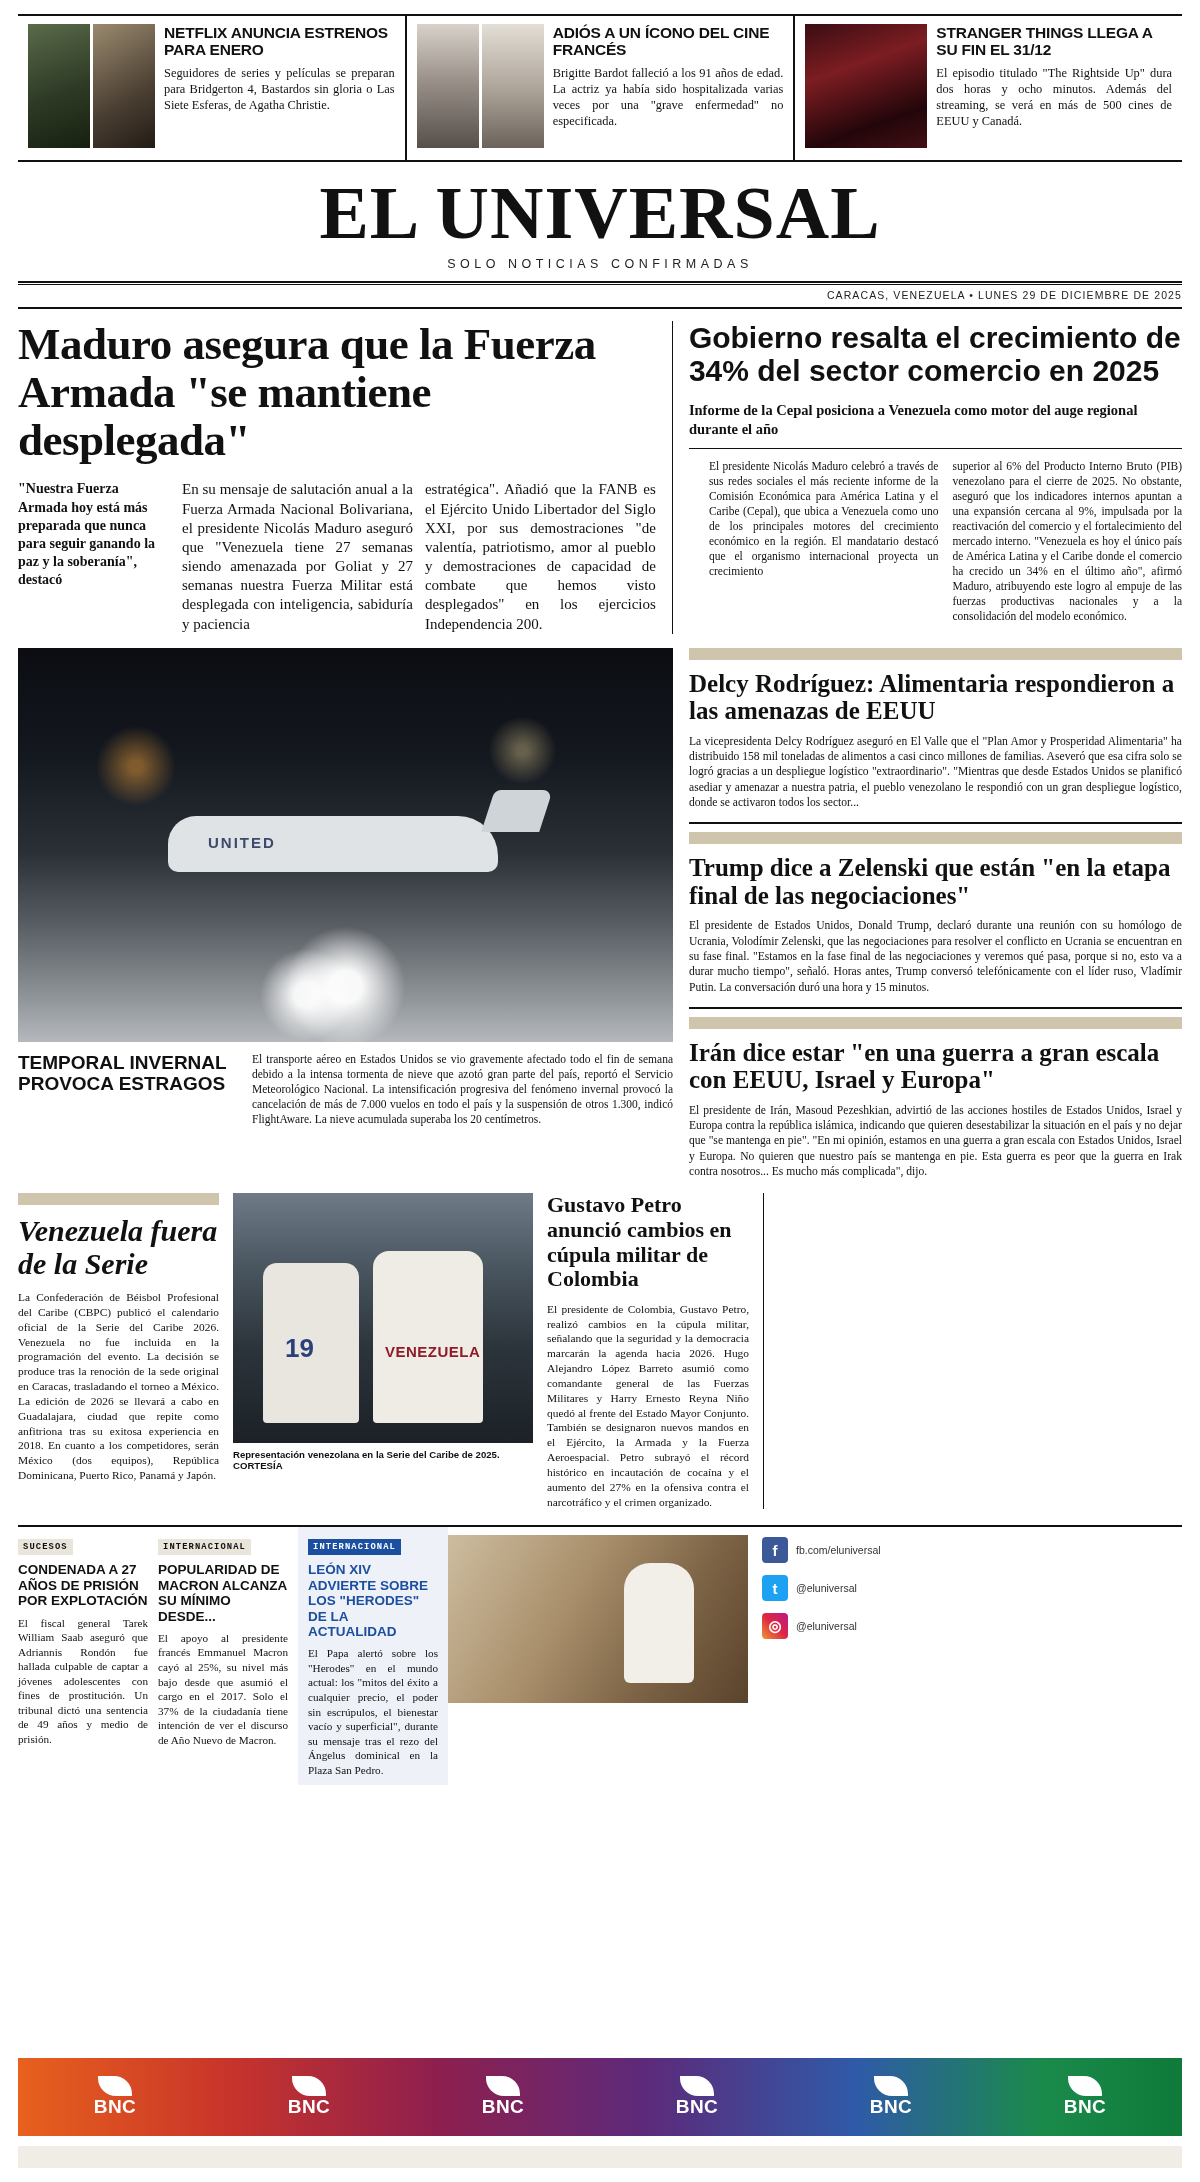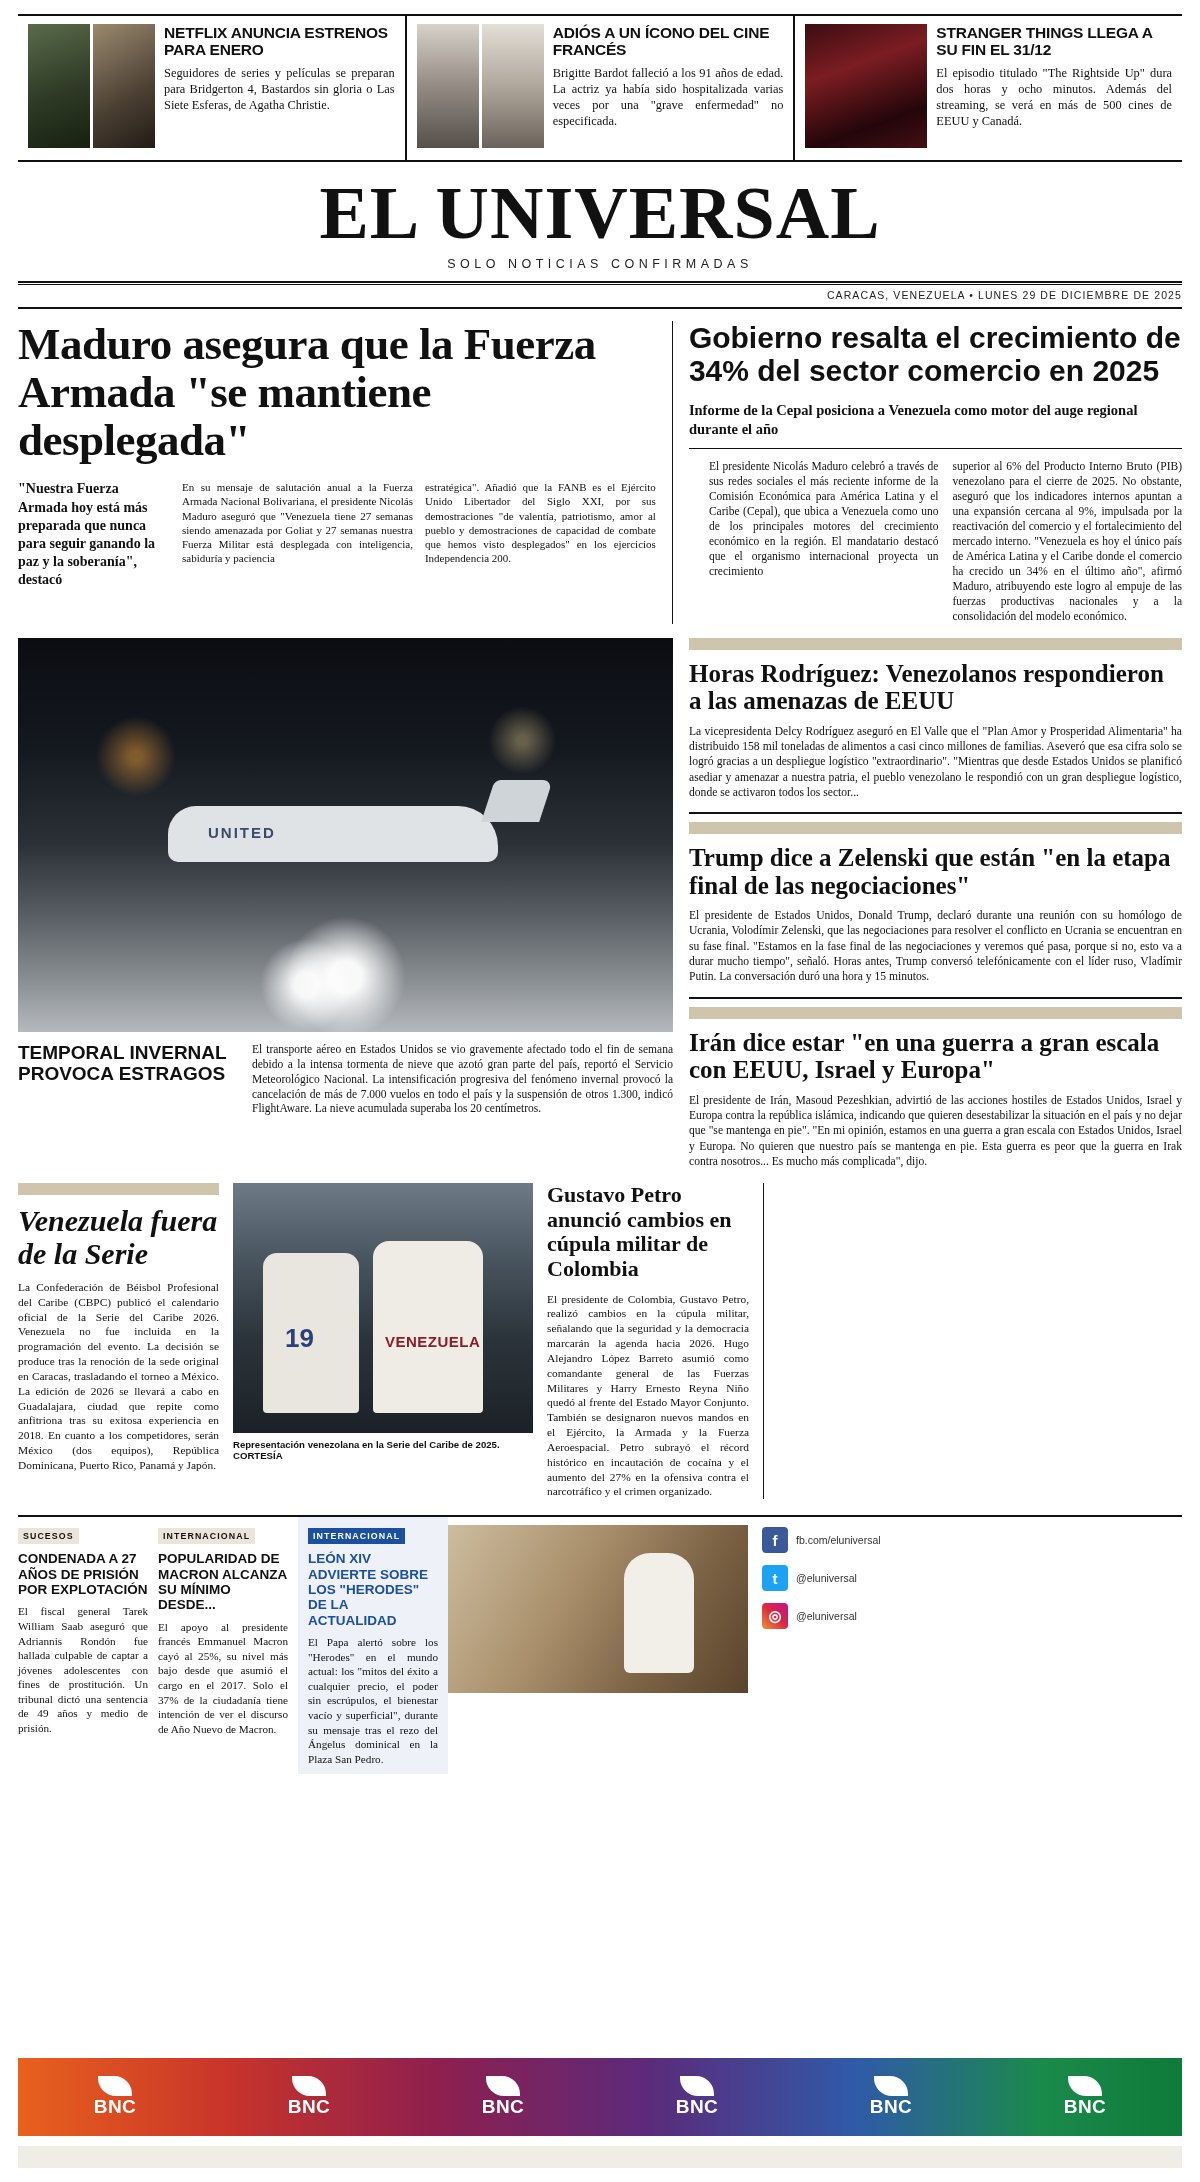--- a/index.html
+++ b/index.html
@@ -41,21 +41,21 @@
 
   
   .cols { display:flex; gap:0; margin-top:12px; }
   .col-left { width:655px; padding-right:16px; }
   .vline { width:1px; background:#111; }
   .col-right { width:510px; padding-left:16px; }
 
   .lead-title { font-family:"Liberation Serif", serif; font-weight:bold; font-size:45px; line-height:1.06; letter-spacing:-0.5px; }
   .lead-wrap { display:flex; gap:14px; margin-top:16px; }
   .lead-kicker { width:150px; font-size:14px; line-height:1.3; font-weight:bold; }
-  .lead-cols { flex:1; display:flex; gap:12px; font-size:11px; line-height:1.28; text-align:justify; }
+  .lead-cols { flex:1; display:flex; gap:12px; font-size:15px; line-height:1.28; text-align:justify; }
   .lead-cols p { margin:0; }
   .lead-cols > div { flex:1; }
 
   .sec-title { font-family:Liberation Sans, sans-serif; font-weight:bold; font-size:30px; line-height:1.1; }
   .sec-standfirst { font-size:14.5px; line-height:1.28; font-weight:bold; margin-top:14px; padding-bottom:10px; border-bottom:1px solid #111; }
   .sec-body { display:flex; gap:14px; margin-top:10px; font-size:11.5px; line-height:1.3; text-align:justify;margin-left:20px; }
   .sec-body > div { flex:1; }
   .sec-body p { margin:0; }
 
   
@@ -100,21 +100,21 @@
   .bb-n1 { position:absolute; left:52px; top:140px; font-family:"Liberation Sans", sans-serif; font-weight:bold; font-size:26px; color:#2b3f7a; }
   .bb-n2 { position:absolute; left:152px; top:150px; font-family:"Liberation Sans", sans-serif; font-weight:bold; font-size:15px; color:#8e1b27; letter-spacing:0.5px; }
   .bb-cap { font-family:"Liberation Sans", sans-serif; font-size:9.6px; font-weight:bold; margin-top:6px; }
   .slant-title { font-family:"Liberation Serif", serif; font-style:italic; font-weight:bold; font-size:30px; line-height:1.08; }
   .low-text { font-size:11.4px; line-height:1.3; text-align:justify; margin-top:10px; }
   .low-b-title { font-family:"Liberation Serif", serif; font-weight:bold; font-size:22px; line-height:1.12; }
 
   
   .briefs { display:flex; margin-top:16px; border-top:2px solid #111; padding-top:0; }
   .brief { width:140px; padding:8px 10px 8px 0; }
-  .kicker { font-family:Liberation Sans, sans-serif; font-size:8.8px; font-weight:bold; letter-spacing:1.1px; background:#e9e5da; padding:3px 5px; display:inline-block; margin-bottom:7px; }
+  .kicker { font-family:Liberation Mono, monospace; font-size:8.8px; font-weight:bold; letter-spacing:1.1px; background:#e9e5da; padding:3px 5px; display:inline-block; margin-bottom:7px; }
   .kicker.blue { background:#1b4fa0; color:#fff; }
   .brief-title { font-family:"Liberation Sans", sans-serif; font-weight:bold; font-size:13.5px; line-height:1.14; margin-bottom:7px; }
   .brief-title.blue { color:#1b4fa0; }
   .brief-body { font-size:11.2px; line-height:1.3; text-align:justify; }
   .pope-img { width:300px; height:168px; background:linear-gradient(120deg,#cdbda0 0%,#a98f6b 40%,#7d6446 70%,#5a432c 100%); position:relative; }
   .pope-fig { position:absolute; right:54px; top:28px; width:70px; height:120px; background:#f2efe8; border-radius:26px 26px 6px 6px; }
   .social { width:250px; padding-left:14px; }
   .soc-row { display:flex; align-items:center; gap:8px; margin-bottom:12px; }
   .soc-icon { width:26px; height:26px; border-radius:4px; display:flex; align-items:center; justify-content:center; color:#fff; font-family:"Liberation Sans", sans-serif; font-weight:bold; font-size:15px; }
   .soc-label { font-family:"Liberation Sans", sans-serif; font-size:10.5px; color:#333; }
@@ -211,21 +211,21 @@
         <div class="plane"></div>
         <div class="plane-txt">UNITED</div>
       </div>
       <div class="caption-row">
         <div class="caption-title">TEMPORAL INVERNAL PROVOCA ESTRAGOS</div>
         <div class="caption-text">El transporte aéreo en Estados Unidos se vio gravemente afectado todo el fin de semana debido a la intensa tormenta de nieve que azotó gran parte del país, reportó el Servicio Meteorológico Nacional. La intensificación progresiva del fenómeno invernal provocó la cancelación de más de 7.000 vuelos en todo el país y la suspensión de otros 1.300, indicó FlightAware. La nieve acumulada superaba los 20 centímetros.</div>
       </div>
     </div>
     <div class="rail">
       <div class="rail-beige"></div>
-      <div class="rail-title">Horas Rodríguez: Venezolanos respondieron a las amenazas de EEUU</div>
+      <div class="rail-title">Delcy Rodríguez: Alimentaria respondieron a las amenazas de EEUU</div>
       <div class="rail-body">La vicepresidenta Delcy Rodríguez aseguró en El Valle que el "Plan Amor y Prosperidad Alimentaria" ha distribuido 158 mil toneladas de alimentos a casi cinco millones de familias. Aseveró que esa cifra solo se logró gracias a un despliegue logístico "extraordinario". "Mientras que desde Estados Unidos se planificó asediar y amenazar a nuestra patria, el pueblo venezolano le respondió con un gran despliegue logístico, donde se activaron todos los sector...</div>
       <div class="rail-rule"></div>
       <div class="rail-beige"></div>
       <div class="rail-title">Trump dice a Zelenski que están "en la etapa final de las negociaciones"</div>
       <div class="rail-body">El presidente de Estados Unidos, Donald Trump, declaró durante una reunión con su homólogo de Ucrania, Volodímir Zelenski, que las negociaciones para resolver el conflicto en Ucrania se encuentran en su fase final. "Estamos en la fase final de las negociaciones y veremos qué pasa, porque si no, esto va a durar mucho tiempo", señaló. Horas antes, Trump conversó telefónicamente con el líder ruso, Vladímir Putin. La conversación duró una hora y 15 minutos.</div>
       <div class="rail-rule"></div>
       <div class="rail-beige"></div>
       <div class="rail-title">Irán dice estar "en una guerra a gran escala con EEUU, Israel y Europa"</div>
       <div class="rail-body">El presidente de Irán, Masoud Pezeshkian, advirtió de las acciones hostiles de Estados Unidos, Israel y Europa contra la república islámica, indicando que quieren desestabilizar la situación en el país y no dejar que "se mantenga en pie". "En mi opinión, estamos en una guerra a gran escala con Estados Unidos, Israel y Europa. No quieren que nuestro país se mantenga en pie. Esta guerra es peor que la guerra en Irak contra nosotros... Es mucho más complicada", dijo.</div>
     </div>

